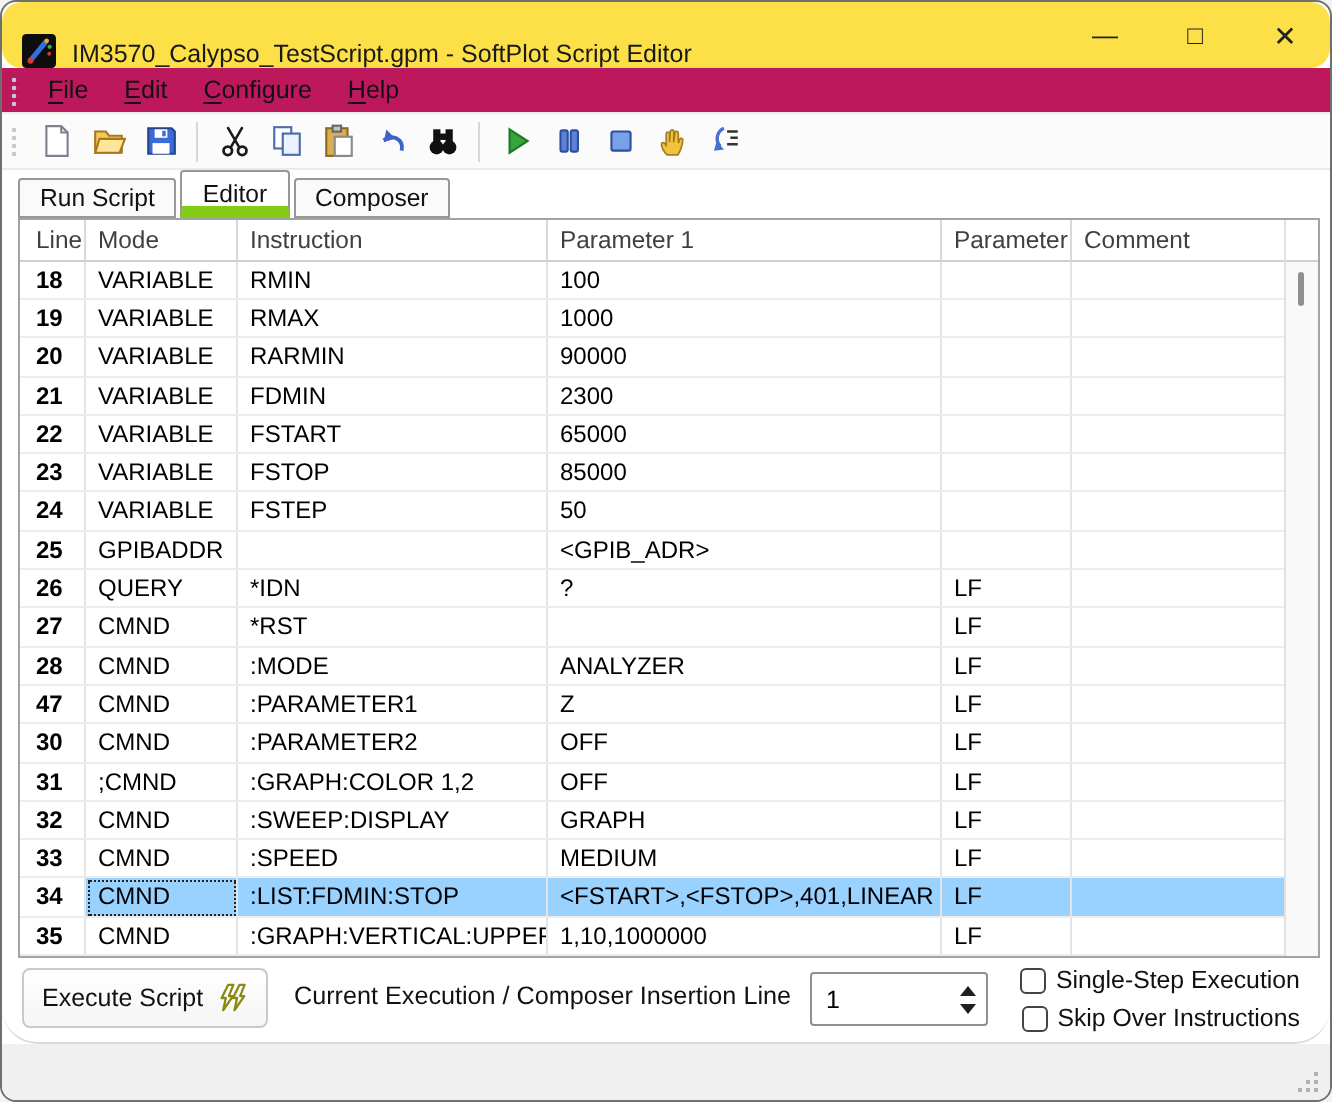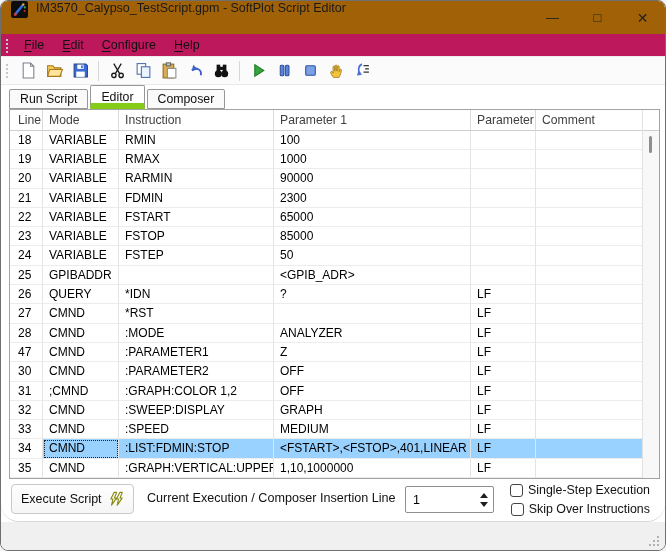--- a/index.html
+++ b/index.html
@@ -4,21 +4,21 @@
 <style>
   * { box-sizing: border-box; margin: 0; padding: 0; }
   html,body { width:666px; height:551px; background:#f3f3f3; font-family:"Liberation Sans", sans-serif; }
   .window{
     position:absolute; left:0; top:0; width:666px; height:551px;
     background:#ffffff; border:1px solid #6f6f6f; border-radius:8px;
     overflow:hidden;
   }
   
   .titlebar{ position:absolute; left:0; top:0; width:100%; height:33px;
-    background:#a16207; display:flex; align-items:flex-start; }
+    background:#fde047; display:flex; align-items:flex-end;border-radius:10px; }
   .app-icon{ width:17px; height:17px; margin:0 8px 0 10px; flex:0 0 auto; }
   .title-text{ font-size:12.5px; color:#191919; }
   .win-controls{ margin-left:auto; display:flex; height:100%; }
   .win-btn{ width:45px; height:100%; display:flex; align-items:center; justify-content:center;
     font-size:13px; color:#222; cursor:default; }
   .win-btn.close{ font-size:14px; }
   
   .menubar{ position:absolute; left:0; top:33px; width:100%; height:23px;
     background:#be185d; display:flex; align-items:center; border-bottom:1px solid #ececec; }
   .grip{ width:5px; height:15px; margin:0 5px 0 4px;
@@ -44,21 +44,21 @@
   .thead, .trow{ display:grid; grid-template-columns:33px 76px 155px 197px 65px 1fr; }
   .thead{ height:21px; }
   .th{ font-size:12.2px; color:#404040; padding:3px 0 0 6px; border-right:1px solid #d9d9d9;
     border-bottom:1px solid #cfcfcf; white-space:nowrap; overflow:hidden; }
   .th:first-child{ padding-left:8px; }
   .th:last-child{ border-right:none; }
   .tbody{ flex:1; }
   .trow{ height:19.3px; }
   .td{ font-size:12px; color:#000; padding:2px 0 0 6px; border-right:1px solid #e4e4e4;
     border-bottom:1px solid #ececec; white-space:nowrap; overflow:hidden; line-height:15px; }
-  .td:first-child{ padding-left:8px; }
+  .td:first-child{ padding-left:8px;font-weight:bold; }
   .td:last-child{ border-right:none; }
   .trow.sel .td{ background:var(--selection,#99d1ff); }
   .trow.sel .td[data-cell="line"]{ background:#fff; }
   .trow.sel .td[data-cell="mode"]{ outline:1px dotted #222; outline-offset:-2px; }
   
   .scrollcol{ width:17px; display:flex; flex-direction:column; border-left:1px solid #e2e2e2; }
   .scroll-head{ height:21px; border-bottom:1px solid #cfcfcf; background:#fff; }
   .scroll-track{ flex:1; background:#f8f8f8; position:relative; }
   .scroll-thumb{ position:absolute; left:6px; top:5px; width:3px; height:17px; background:#8f8f8f; border-radius:2px; }
   

